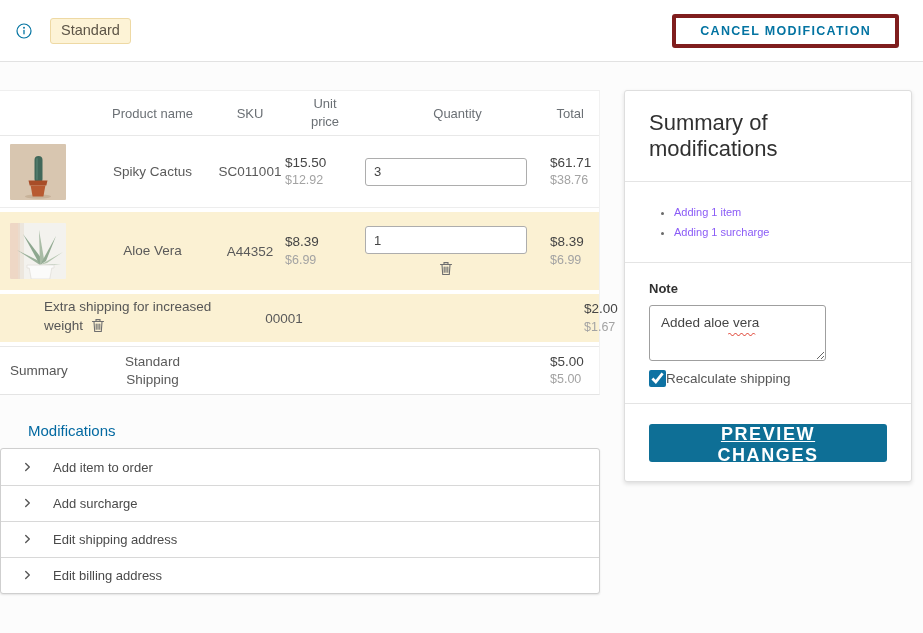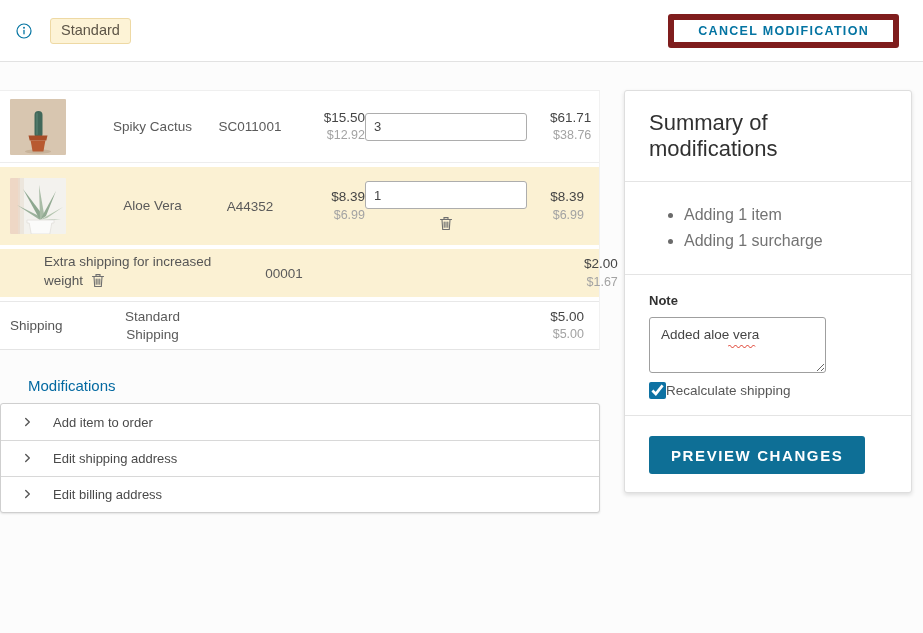--- a/index.html
+++ b/index.html
@@ -16,21 +16,21 @@
     height: 62px; background: #fff; border-bottom: 1px solid #e2e2e2;
     display: flex; align-items: center; padding: 0 24px 0 16px; gap: 18px;
   }
   .info-btn { display:flex; align-items:center; cursor:pointer; }
   .badge {
     background: #fdf3d6; border: 1px solid #eed9a4; color: #5d5547;
     font-size: 14.5px; padding: 3px 10px 5px; border-radius: 3px;
   }
   .cancel-btn {
     margin-left: auto; background: #fff; color: #0474a2;
-    border: 6px solid #7f1d1d; border-radius: 3px;
+    border: 4px solid #7f1d1d; border-radius: 3px;
     font-family: inherit; font-size: 12.5px; font-weight: 600;
     letter-spacing: 1.3px; padding: 0 24px; height: 34px; cursor: pointer;
   }
 
   
   .main { display: flex; gap: 24px; padding: 28px 11px 0 0; align-items: flex-start; }
   .left-col { width: 600px; flex: none; }
 
   
   .otable {
@@ -53,21 +53,21 @@
   .row-1 { height: 72px; border-bottom: 1px solid #ededed; }
   .row-2 { height: 78px; margin: 4px 0; }
   .row-3 { height: 48px; margin-bottom: 4px; padding-left: 44px; }
   .row-4 { height: 47px; border-top: 1px solid #e8e8e8; }
 
   .img-cell { padding-left: 0; }
   .img-cell svg { display:block; border-radius: 1px; }
   .name-cell { text-align: center; line-height: 1.3; }
   .name-narrow { display:inline-block; max-width: 74px; }
   .sku-cell { text-align: center; }
-  .money { display: flex; flex-direction: column; align-items: flex-end; line-height: 1.35; }
+  .money { display: flex; flex-direction: column; align-items: flex-start; line-height: 1.35; }
   .money .p1 { color: #454545; font-size: 13.5px; }
   .money .p2 { color: #a3a3a3; font-size: 12.5px; }
 
   .qty-cell { display: flex; flex-direction: column; align-items: flex-start; }
   .qty-input {
     width: 162px; height: 28px; border: 1px solid #adadad; border-radius: 3px;
     font-family: inherit; font-size: 13px; color: #454545; padding: 0 8px;
     background: #fff; outline: none;
   }
   .qty-trash { width: 162px; display:flex; justify-content:center; margin-top: 7px; cursor: pointer; }
@@ -90,39 +90,39 @@
 
   
   .panel {
     width: 288px; background: #fff; border: 1px solid #dedede; border-radius: 3px;
     box-shadow: 0 2px 4px rgba(0,0,0,0.12);
   }
   .panel-section { padding: 16px 24px; }
   .panel-section + .panel-section { border-top: 1px solid #e4e4e4; }
   .panel-title { font-size: 22px; font-weight: 400; color: #313131; margin: 3px 0; }
   .summary-list { margin: 0; padding-left: 21px; }
-  .summary-list li { color: #737373; font-size: 16px; margin: 8px 14px; }
+  .summary-list li { color: #8b5cf6; font-size: 11px; margin: 8px 4px; }
   .summary-list li::marker { color: #6a6a6a; }
 
   .note-label { font-size: 13px; font-weight: 700; color: #313131; margin: 2px 0 9px; }
   .note-wrap { position: relative; display: inline-block; }
   .note-area {
     width: 177px; height: 56px; border: 1px solid #9f9f9f; border-radius: 3px;
     font-family: inherit; font-size: 13.5px; color: #454545;
     padding: 8px 11px; line-height: 1.35; resize: both; outline: none; background:#fff;
   }
   .squiggle { position: absolute; left: 79px; top: 26px; pointer-events: none; }
   .check-row { display: flex; align-items: center; margin-top: 5px; }
   .check-row input { width: 17px; height: 17px; margin: 0; accent-color: #0e72a3; cursor: pointer; }
   .check-row label { font-size: 13.5px; color: #565656; cursor: pointer; }
 
   .preview-btn {
     background: #0e6f96; color: #fff; border: none; border-radius: 3px;
-    font-family: inherit; font-size: 15px; font-weight: 700; letter-spacing: 1.6px;
-    padding: 0 22px; height: 38px; margin: 4px 0 2px; cursor: pointer;
+    font-family: inherit; font-size: 18px; font-weight: 700; letter-spacing: 1.6px;
+    padding: 0 22px; height: 38px; margin: 4px 0 2px; cursor: pointer; text-decoration: underline;
   }
 </style>
 </head>
 <body>
 
 <div class="topbar">
   <span class="info-btn">
     <svg width="16" height="16" viewBox="0 0 16 16">
       <circle cx="8" cy="8" r="7" fill="none" stroke="#0474a2" stroke-width="1.2"></circle>
       <rect x="7.35" y="6.8" width="1.3" height="4.6" rx="0.6" fill="#0474a2"></rect>
@@ -130,20 +130,28 @@
     </svg>
   </span>
   <span class="badge">Standard</span>
   <button class="cancel-btn">CANCEL MODIFICATION</button>
 </div>
 
 <div class="main">
   <div class="left-col">
 
     <div class="otable">
+      <div class="thead">
+        <span></span>
+        <span class="hc">Product name</span>
+        <span class="hc">SKU</span>
+        <span class="hc"><span class="hdr-price-inner">Unit price</span></span>
+        <span class="hc">Quantity</span>
+        <span class="hr">Total</span>
+      </div>
 
       <div class="trow row-1">
         <div class="img-cell">
           <svg width="56" height="56" viewBox="0 0 56 56">
             <rect width="56" height="56" fill="#d8c6b0"></rect>
             <ellipse cx="28" cy="52.5" rx="13" ry="2.2" fill="#c7b299"></ellipse>
             <rect x="24.5" y="12" width="8" height="27" rx="4" fill="#41685a"></rect>
             <rect x="26.2" y="14" width="1.6" height="22" rx="0.8" fill="#537c6c"></rect>
             <path d="M18.5 36.5 h19 l-1.2 5 h-16.6 z" fill="#a84d28"></path>
             <path d="M20.6 41.5 h14.8 l-2 11 h-10.8 z" fill="#b85a31"></path>
@@ -220,41 +228,49 @@
         <div class="sku-cell">00001</div>
         <div></div>
         <div></div>
         <div class="money">
           <span class="p1">$2.00</span>
           <span class="p2">$1.67</span>
         </div>
       </div>
 
       <div class="trow row-4">
-        <div class="ship-label-cell">Shipping</div>
+        <div class="ship-label-cell">Summary</div>
         <div class="name-cell"><span class="name-narrow">Standard Shipping</span></div>
         <div></div>
         <div></div>
         <div></div>
         <div class="money">
           <span class="p1">$5.00</span>
           <span class="p2">$5.00</span>
         </div>
       </div>
     </div>
 
     <h2 class="mods-title">Modifications</h2>
     <div class="accordion">
       <div class="acc-item">
         <span>
           <svg width="9" height="10" viewBox="0 0 10 10">
               <path d="M3 1 l4 4 -4 4" fill="none" stroke="#565656" stroke-width="1.5" stroke-linecap="round" stroke-linejoin="round"></path>
             </svg>
         </span>
         <span>Add item to order</span>
+      </div>
+      <div class="acc-item">
+        <span>
+          <svg width="9" height="10" viewBox="0 0 10 10">
+              <path d="M3 1 l4 4 -4 4" fill="none" stroke="#565656" stroke-width="1.5" stroke-linecap="round" stroke-linejoin="round"></path>
+            </svg>
+        </span>
+        <span>Add surcharge</span>
       </div>
       <div class="acc-item">
         <span>
           <svg width="9" height="10" viewBox="0 0 10 10">
               <path d="M3 1 l4 4 -4 4" fill="none" stroke="#565656" stroke-width="1.5" stroke-linecap="round" stroke-linejoin="round"></path>
             </svg>
         </span>
         <span>Edit shipping address</span>
       </div>
       <div class="acc-item">

